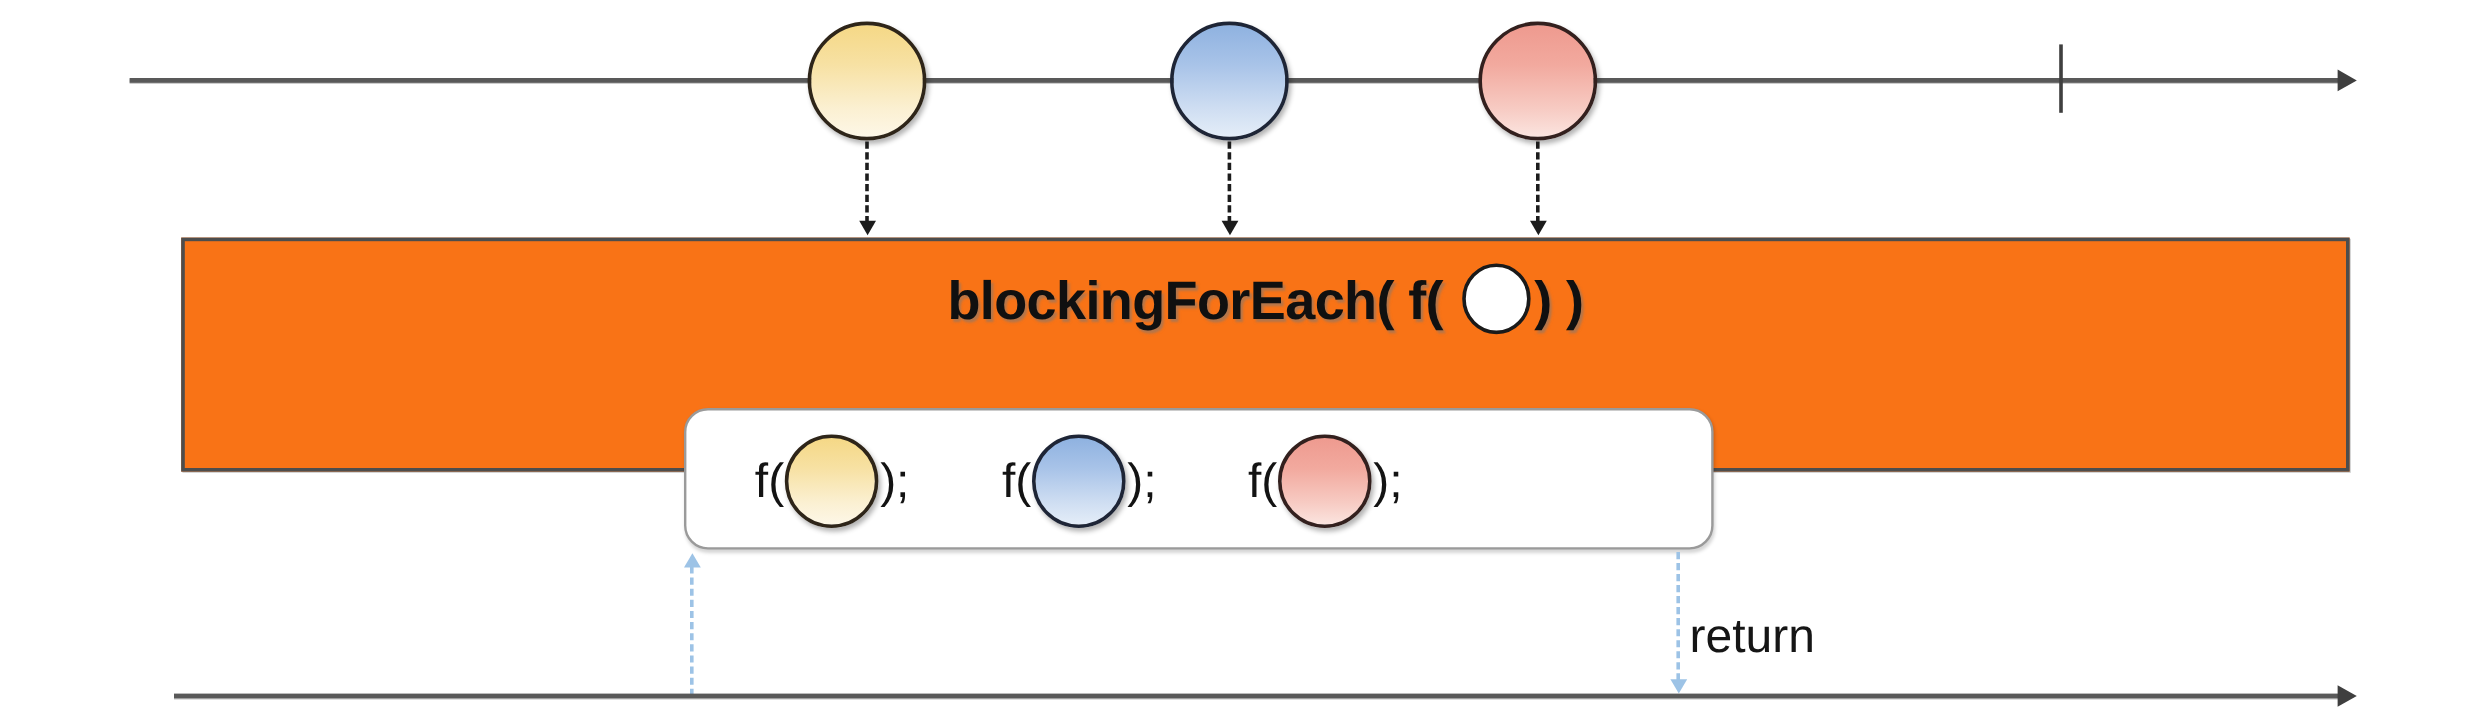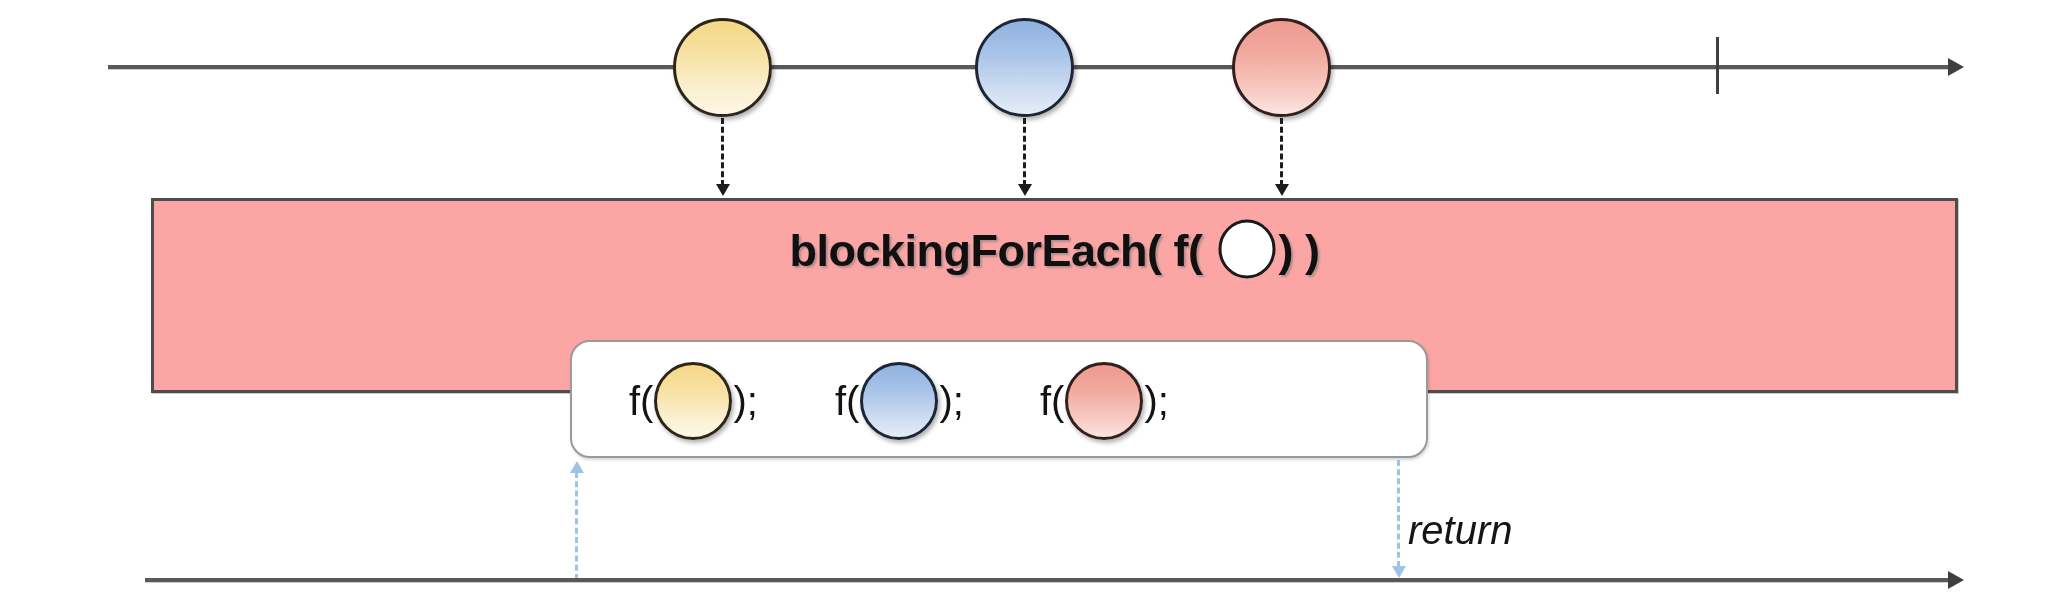--- a/index.html
+++ b/index.html
@@ -96,21 +96,21 @@
 
   
   #operator-box {
     position: absolute;
     left: 151px;
     top: 198px;
     width: 1807px;
     height: 195px;
     box-sizing: border-box;
     border: 3px solid #4d4d4d;
-    background: #fca5a5;
+    background: #f97316;
     box-shadow: 1px 1px 0 rgba(190,190,190,0.8);
   }
   #operator-label {
     position: absolute;
     left: 0; right: 0;
     top: 18px;
     text-align: center;
     font-weight: bold;
     font-size: 45px;
     letter-spacing: -0.5px;
@@ -168,21 +168,20 @@
     color: #151515;
     white-space: nowrap;
   }
   #return-label {
     position: absolute;
     left: 1408px;
     top: 508px;
     font-size: 40px;
     color: #151515;
     white-space: nowrap;
-    font-style: italic;
   }
 </style>
 </head>
 <body>
 
 <div id="stage">
 
   <div class="timeline-line" style="left:108px; top:65px; width:1848px;"></div>
   <div class="timeline-arrow" style="left:1948px; top:58px;"></div>
   <div class="tick" style="left:1716px; top:37px; height:57px;"></div>

